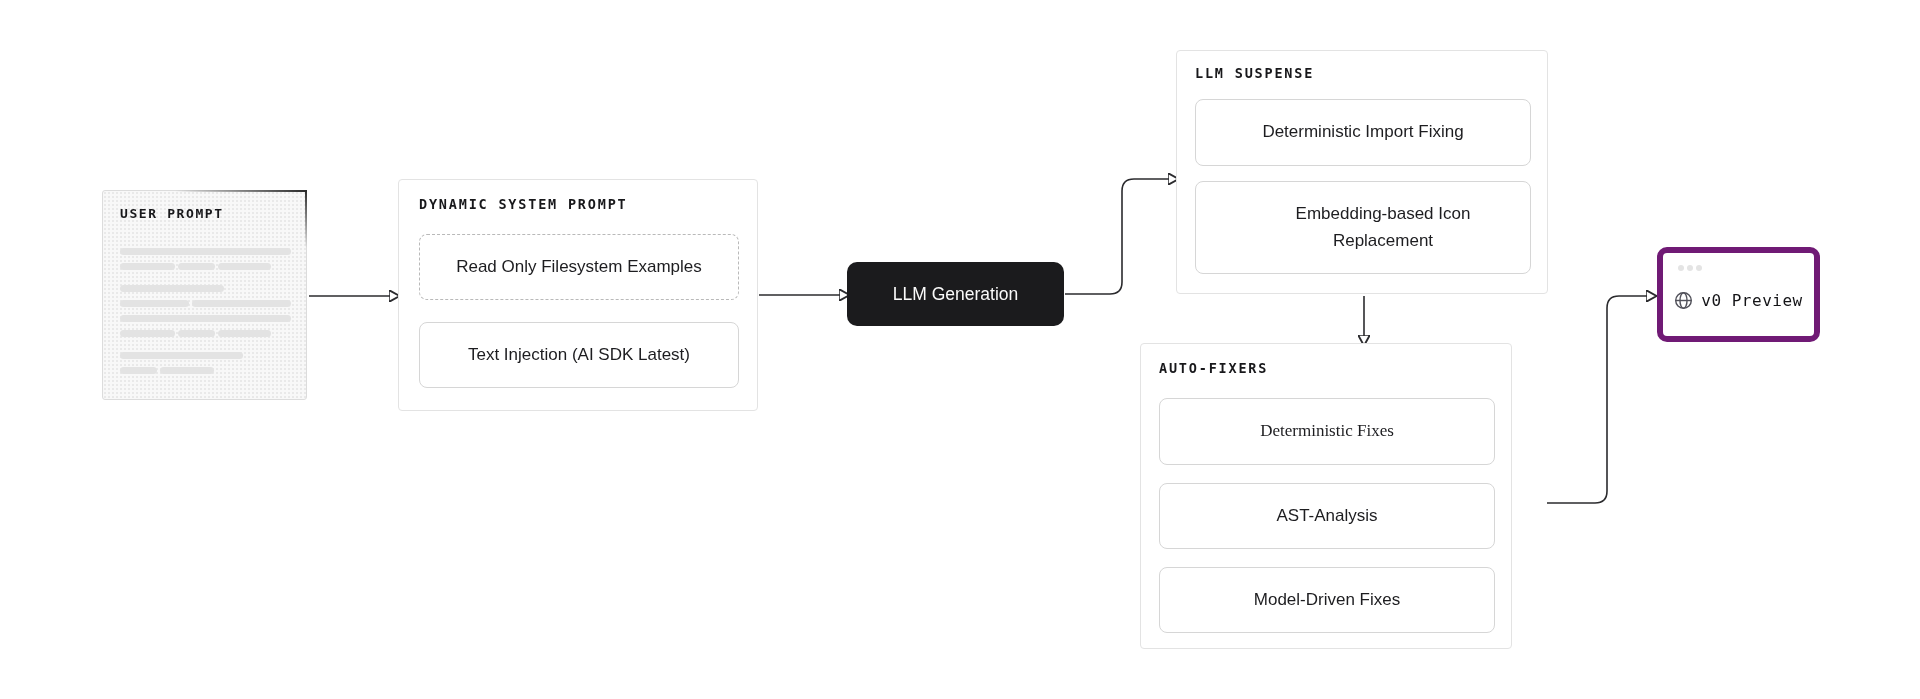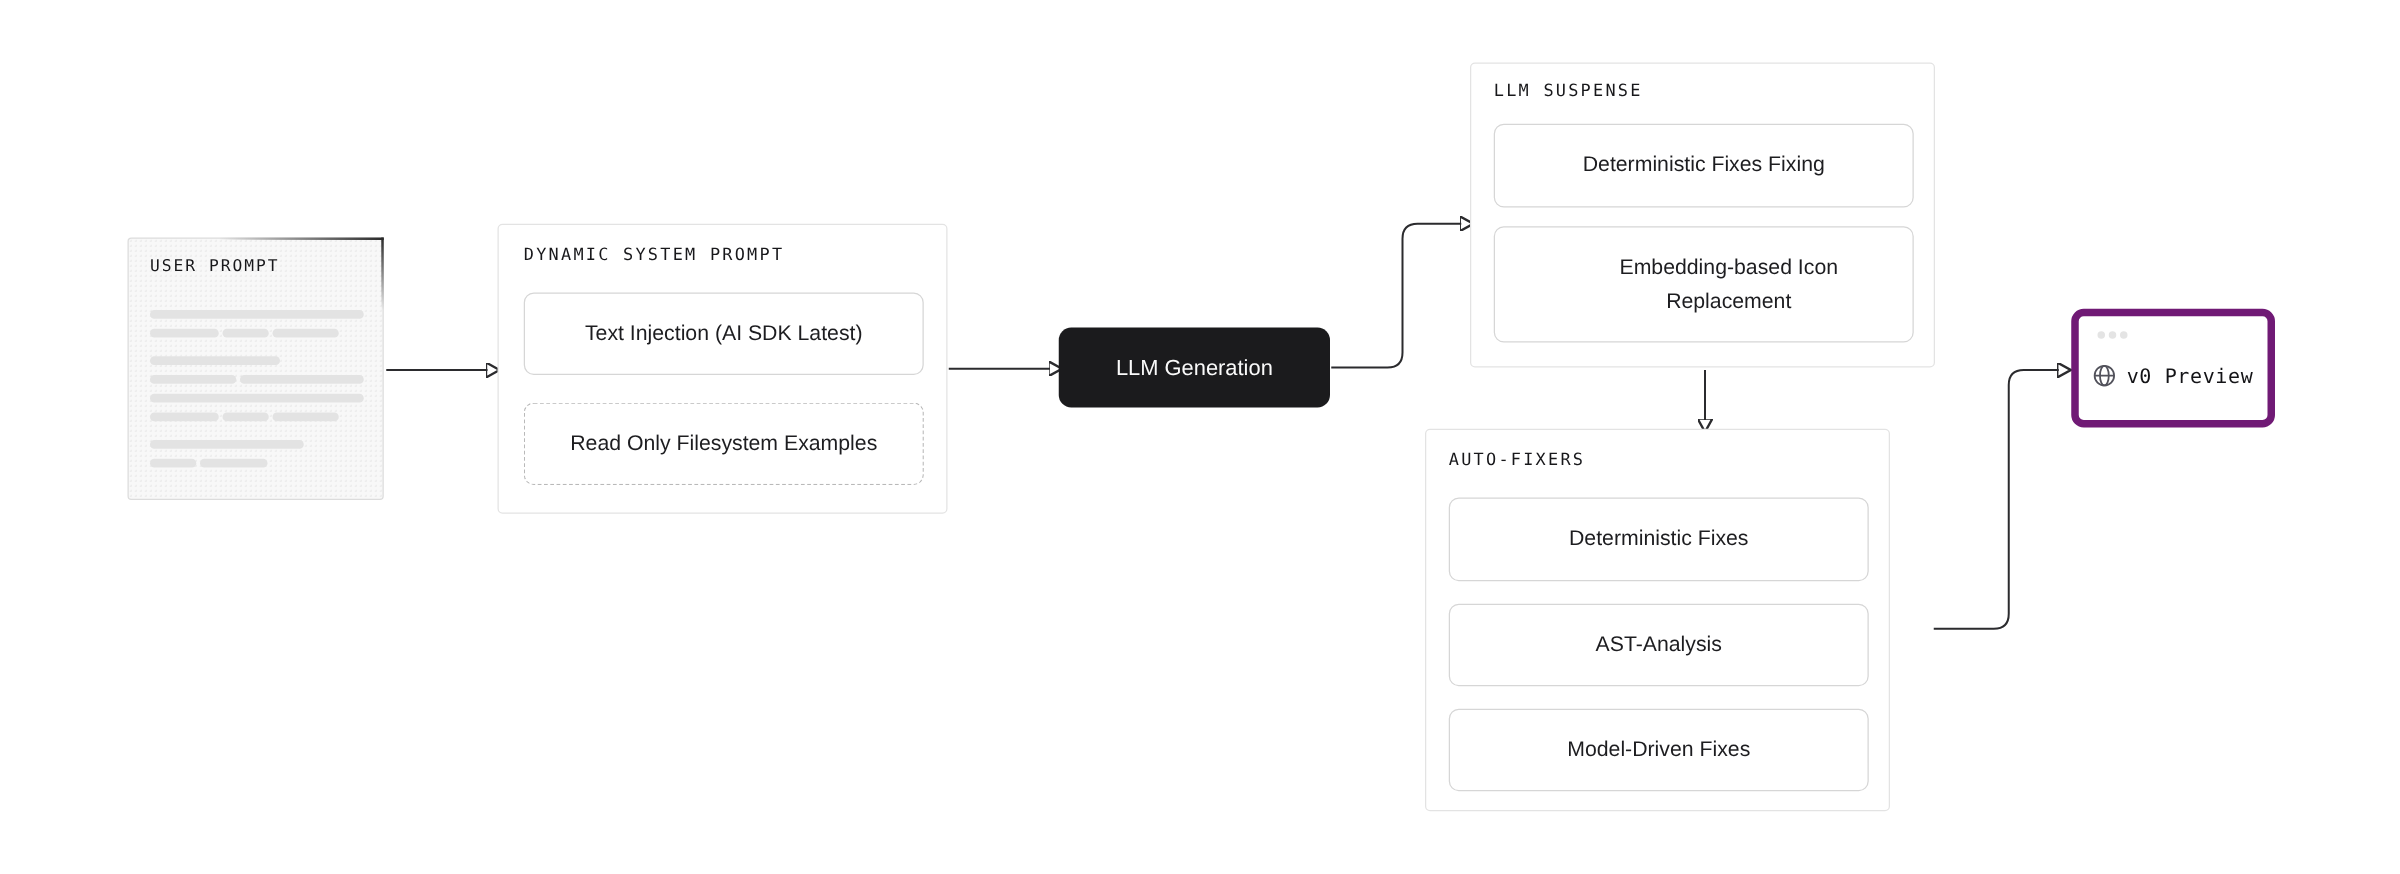--- a/index.html
+++ b/index.html
@@ -14,21 +14,21 @@
   #connectors { position:absolute; inset:0; width:1920px; height:699px; }
   #connectors path { stroke:#2b2b2e; stroke-width:1.6; fill:none; }
 
   
   .container {
     position:absolute; background:#ffffff;
     border:1px solid #e3e3e3; border-radius:4px;
   }
   .container-title {
     font-family:"DejaVu Sans Mono", monospace;
-    font-size:13.5px; letter-spacing:1.8px; font-weight:400;
+    font-size:13.5px; letter-spacing:1.8px; font-weight:700;
     color:#18181b; white-space:nowrap;
   }
   .item-box {
     background:#ffffff; border:1px solid #d6d6d6; border-radius:8px;
     display:flex; align-items:center; justify-content:center;
     text-align:center; font-size:17px; line-height:1.55; color:#1d1d20;
   }
   .item-box.dashed { border:1px dashed #b9b9b9; }
   .wrap-narrow { max-width:232px; display:inline-block; }
 
@@ -72,21 +72,21 @@
 
   
   .suspense { left:1176px; top:50px; width:372px; height:244px; padding:14px 18px; }
   .suspense .item-box { width:336px; }
   .suspense .item-first { margin-top:18px; height:67px; }
   .suspense .item-next  { margin-top:15px; height:93px;padding-left:40px; }
 
   
   .autofix { left:1140px; top:343px; width:372px; height:306px; padding:16px 18px; }
   .autofix .item-box { width:336px; height:66px; }
-  .autofix .item-first { margin-top:22px; height:67px; }
+  .autofix .item-first { margin-top:22px; height:67px;font-family:Liberation Serif, serif; }
   .autofix .item-next  { margin-top:18px; }
 
   
   .preview {
     position:absolute; left:1657px; top:247px; width:163px; height:95px;
     background:#ffffff; border:6px solid #701a75; border-radius:10px;
   }
   .window-dots { position:absolute; left:15px; top:12px; display:flex; gap:3px; }
   .window-dots span { width:6px; height:6px; border-radius:50%; background:#e4e4e4; }
   .preview-content {
@@ -156,36 +156,36 @@
           <div class="sk-row">
             <span class="sk-seg" style="width: 37px;"></span>
             <span class="sk-seg" style="width: 54px;"></span>
           </div>
         </div>
       </div>
   </div>
 
   <div class="container dsp">
     <div class="container-title">DYNAMIC SYSTEM PROMPT</div>
+    <div class="item-box dashed item-next">
+      <span>Read Only Filesystem Examples</span>
+    </div>
     <div class="item-box item-first">
       <span>Text Injection (AI SDK Latest)</span>
-    </div>
-    <div class="item-box dashed item-next">
-      <span>Read Only Filesystem Examples</span>
     </div>
   </div>
 
   <div class="llm-gen">
     <span>LLM Generation</span>
   </div>
 
   <div class="container suspense">
     <div class="container-title">LLM SUSPENSE</div>
     <div class="item-box item-first">
-      <span>Deterministic Fixes Fixing</span>
+      <span>Deterministic Import Fixing</span>
     </div>
     <div class="item-box item-next">
       <span class="wrap-narrow">Embedding-based Icon Replacement</span>
     </div>
   </div>
 
   <div class="container autofix">
     <div class="container-title">AUTO-FIXERS</div>
     <div class="item-box item-first">
       <span>Deterministic Fixes</span>

